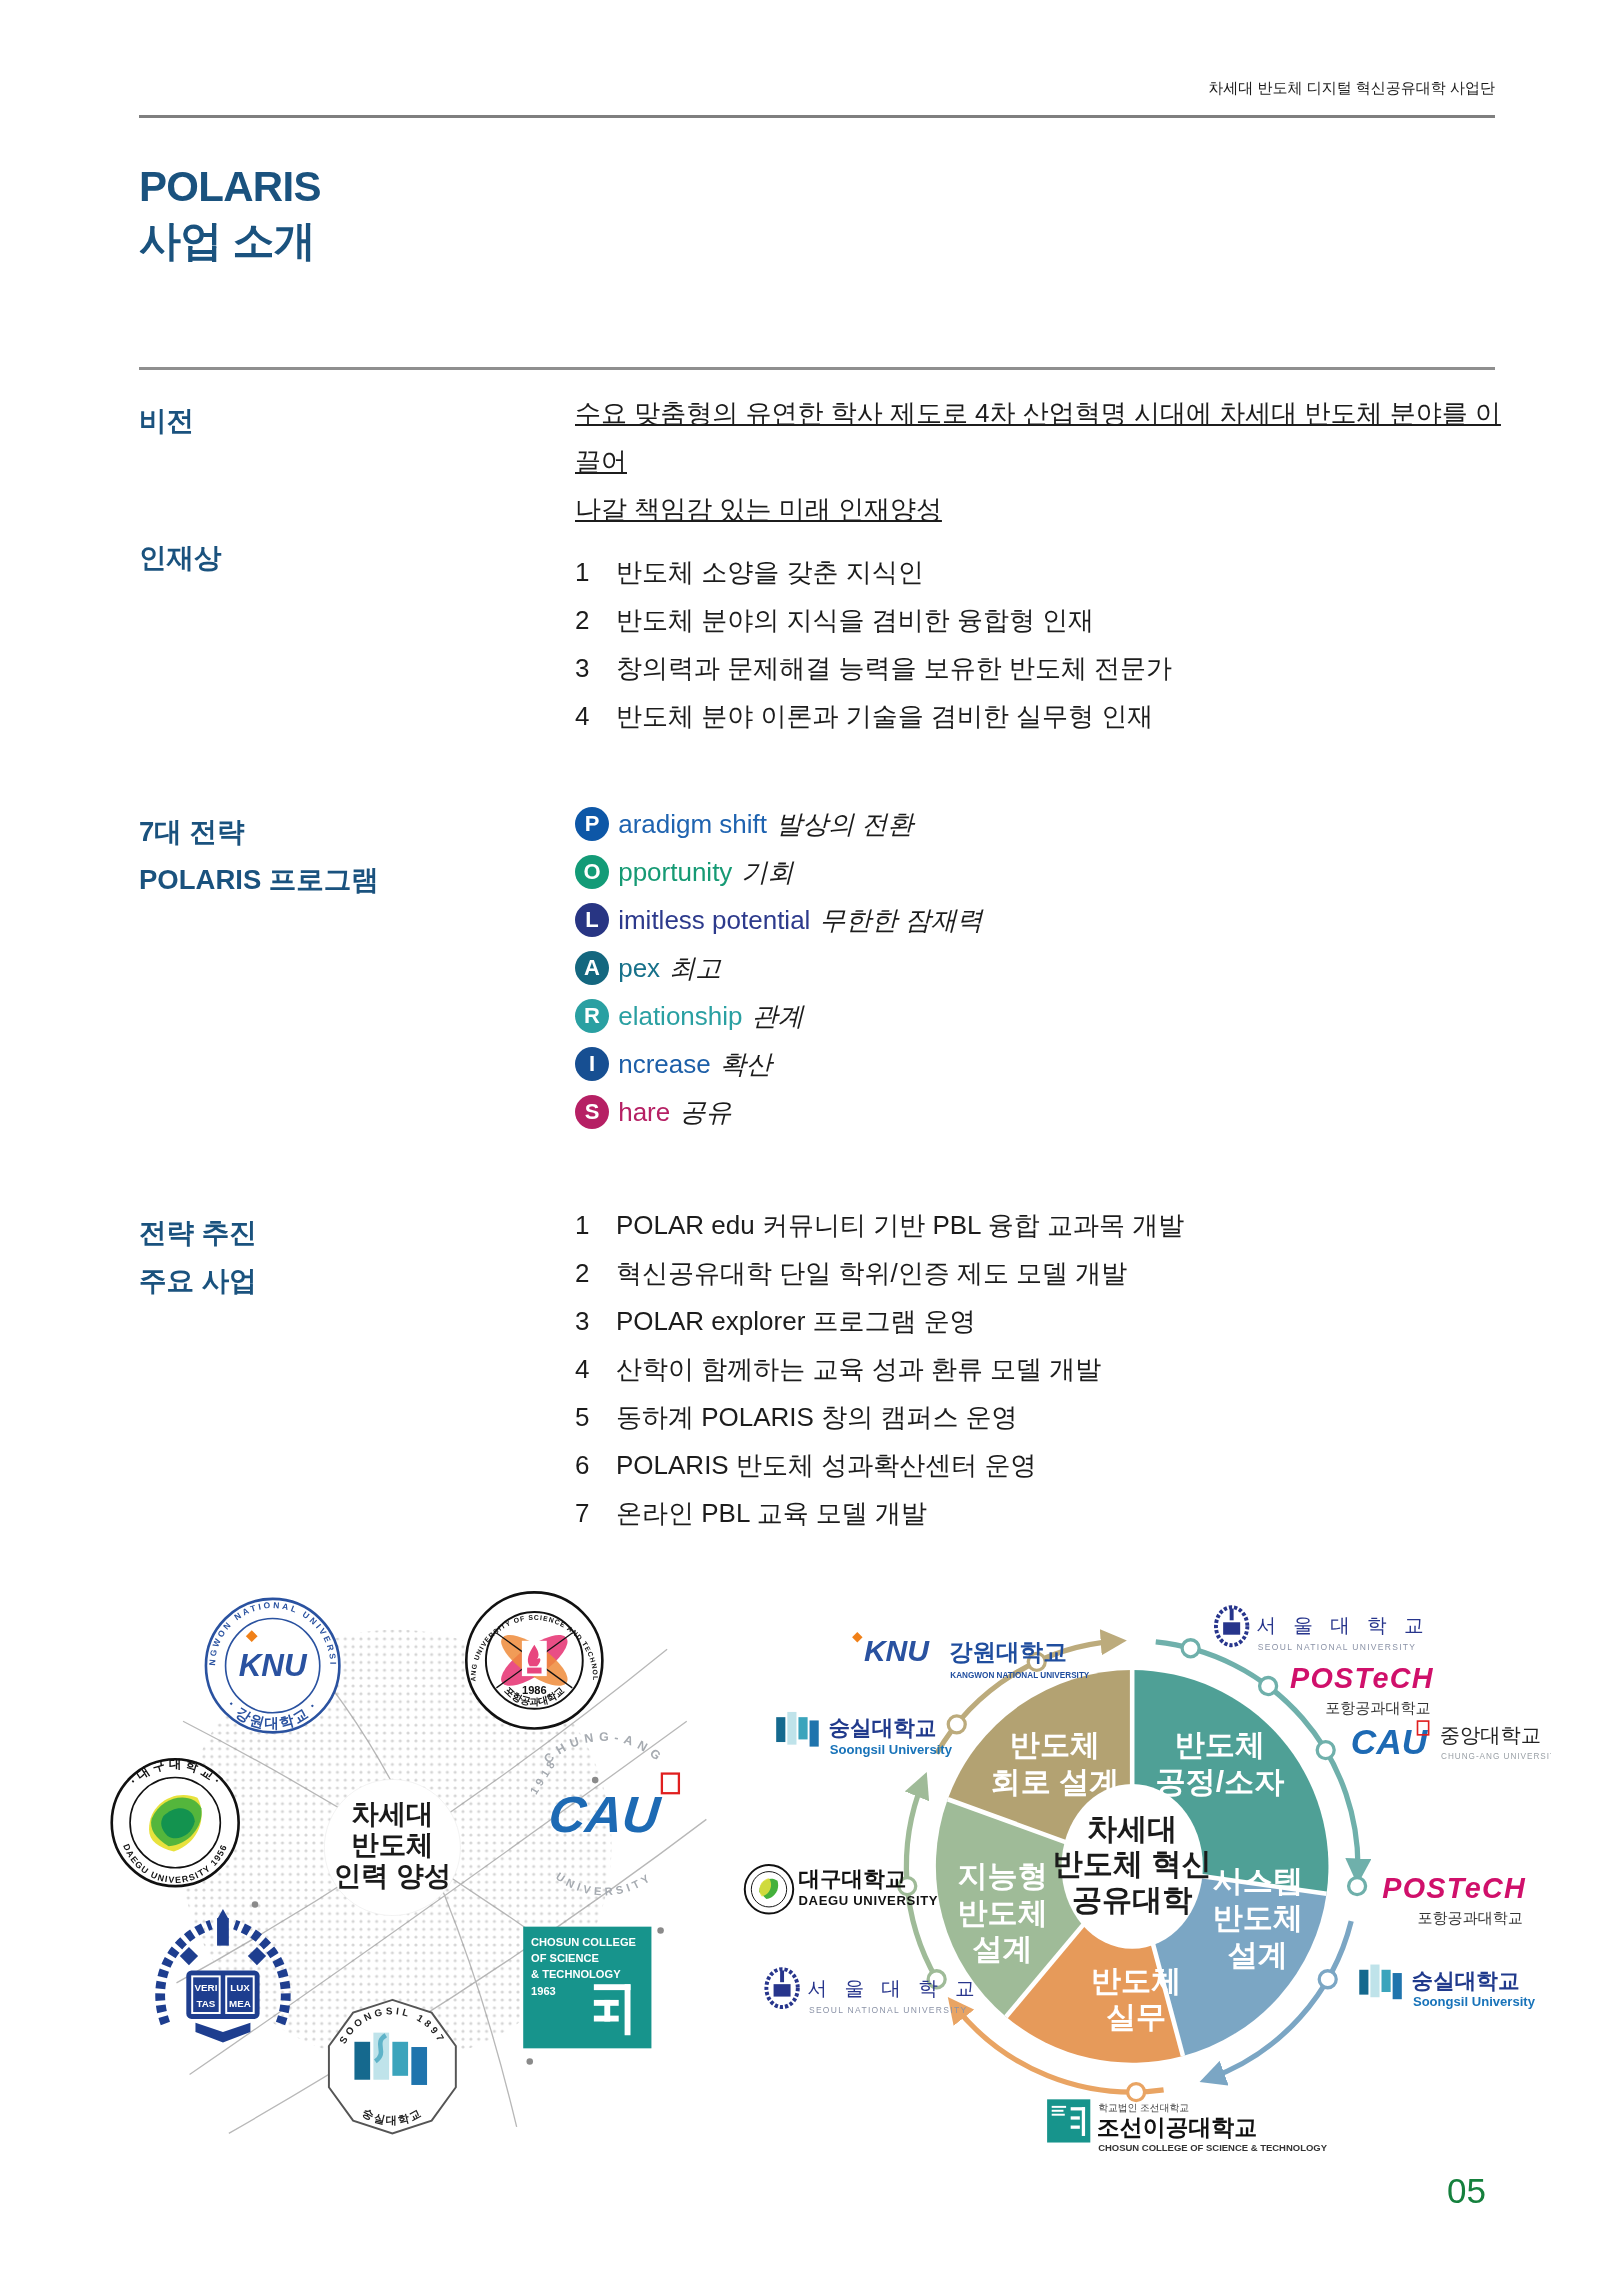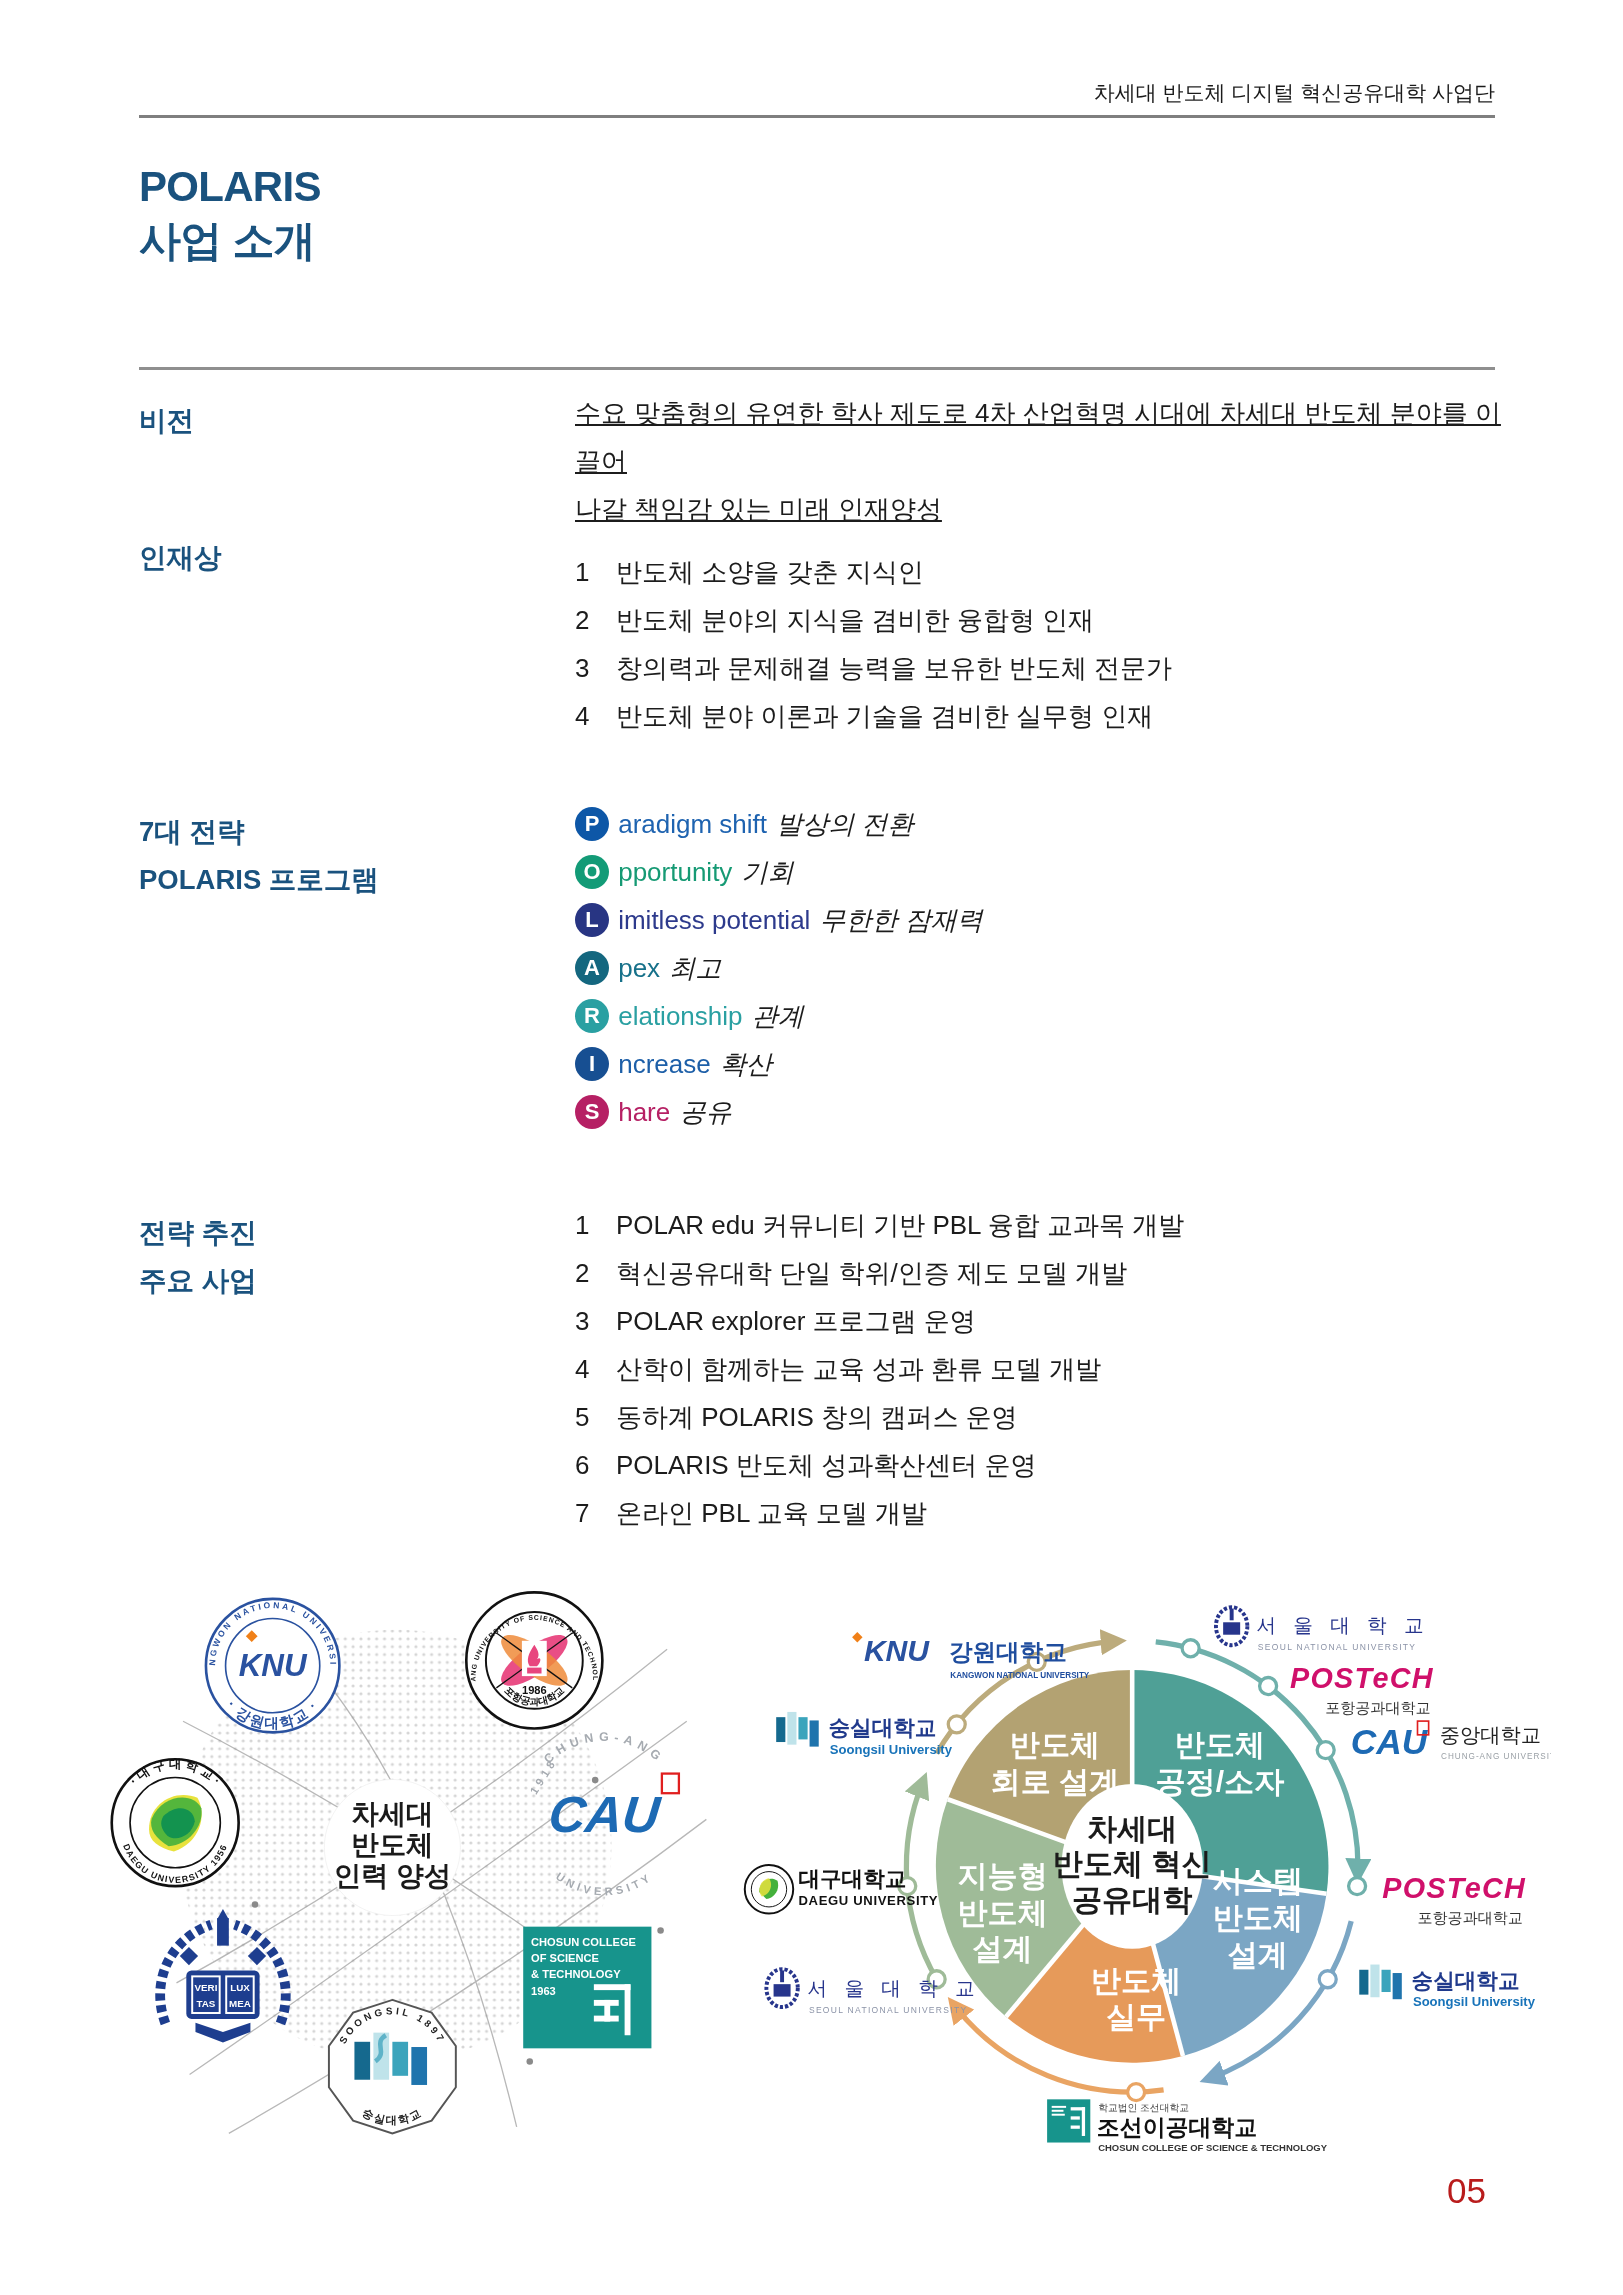--- a/index.html
+++ b/index.html
@@ -1,34 +1,34 @@
 <!DOCTYPE html>
 <html style="font-size:10.5px"><head>
 <meta charset="utf-8">
 <style>
   html,body{margin:0;padding:0;background:#e8e8e8;}
   .page{position:relative;width:1623px;height:2295px;background:#ffffff;overflow:hidden;
         font-family:"Liberation Sans","DejaVu Sans",sans-serif;color:#1c1c1c;margin:0 auto;}
-  .header-text{position:absolute;top:79px;right:128px;font-size:21px;color:#1a1a1a;}
+  .header-text{position:absolute;top:79px;right:128px;font-size:15px;color:#1a1a1a;}
   .rule-top{position:absolute;left:139px;right:128px;top:115px;height:2.6px;background:#7f7f7f;}
   .page-title{position:absolute;left:139px;top:160px;font-size:42px;font-weight:bold;
               color:#1a527e;line-height:54px;letter-spacing:-0.7px;}
   .divider{position:absolute;left:139px;right:128px;top:367px;height:2.6px;background:#8f8f8f;}
   .section-label{position:absolute;left:139px;font-size:27.5px;font-weight:bold;color:#1a527e;line-height:48px;margin-top:8px;}
   .section-content{position:absolute;left:575px;font-size:26px;line-height:48px;color:#1c1c1c;}
   .para span{display:block;}
   .row{display:flex;align-items:center;height:48px;}
   .num{display:inline-block;width:41px;flex:0 0 41px;}
   .badge{display:inline-flex;width:34px;height:34px;border-radius:50%;color:#fff;
          font-weight:bold;font-size:22px;align-items:center;justify-content:center;
          margin-right:9.2px;flex:0 0 34px;}
   .word{margin-right:9.2px;}
   .kor{color:#1c1c1c;font-style:italic;}
   .graphic{position:absolute;}
-  .page-number{position:absolute;left:1447px;top:2171px;font-size:35px;color:#b91c1c;text-align:right;}
+  .page-number{position:absolute;left:1447px;top:2171px;font-size:35px;color:#15803d;text-align:right;}
   svg text{font-family:"Liberation Sans","DejaVu Sans",sans-serif;}
 </style>
 </head>
 <body>
 
 <div class="page">
 
   <div class="header-text">차세대 반도체 디지털 혁신공유대학 사업단</div>
   <div class="rule-top"></div>
 

